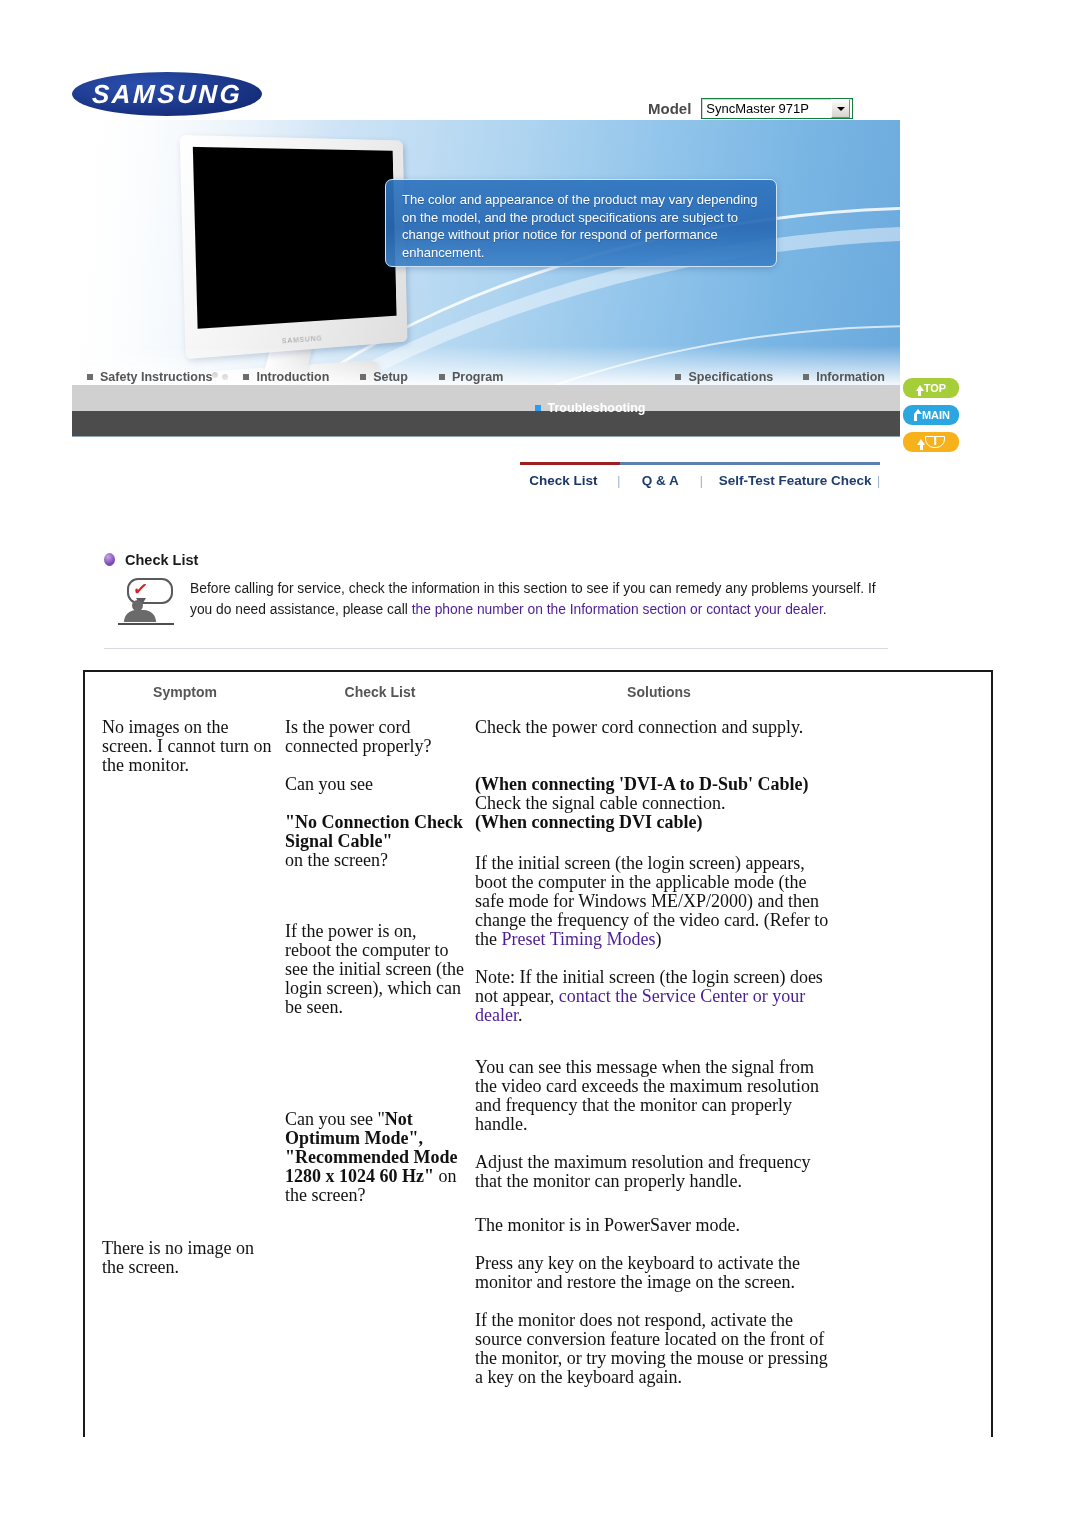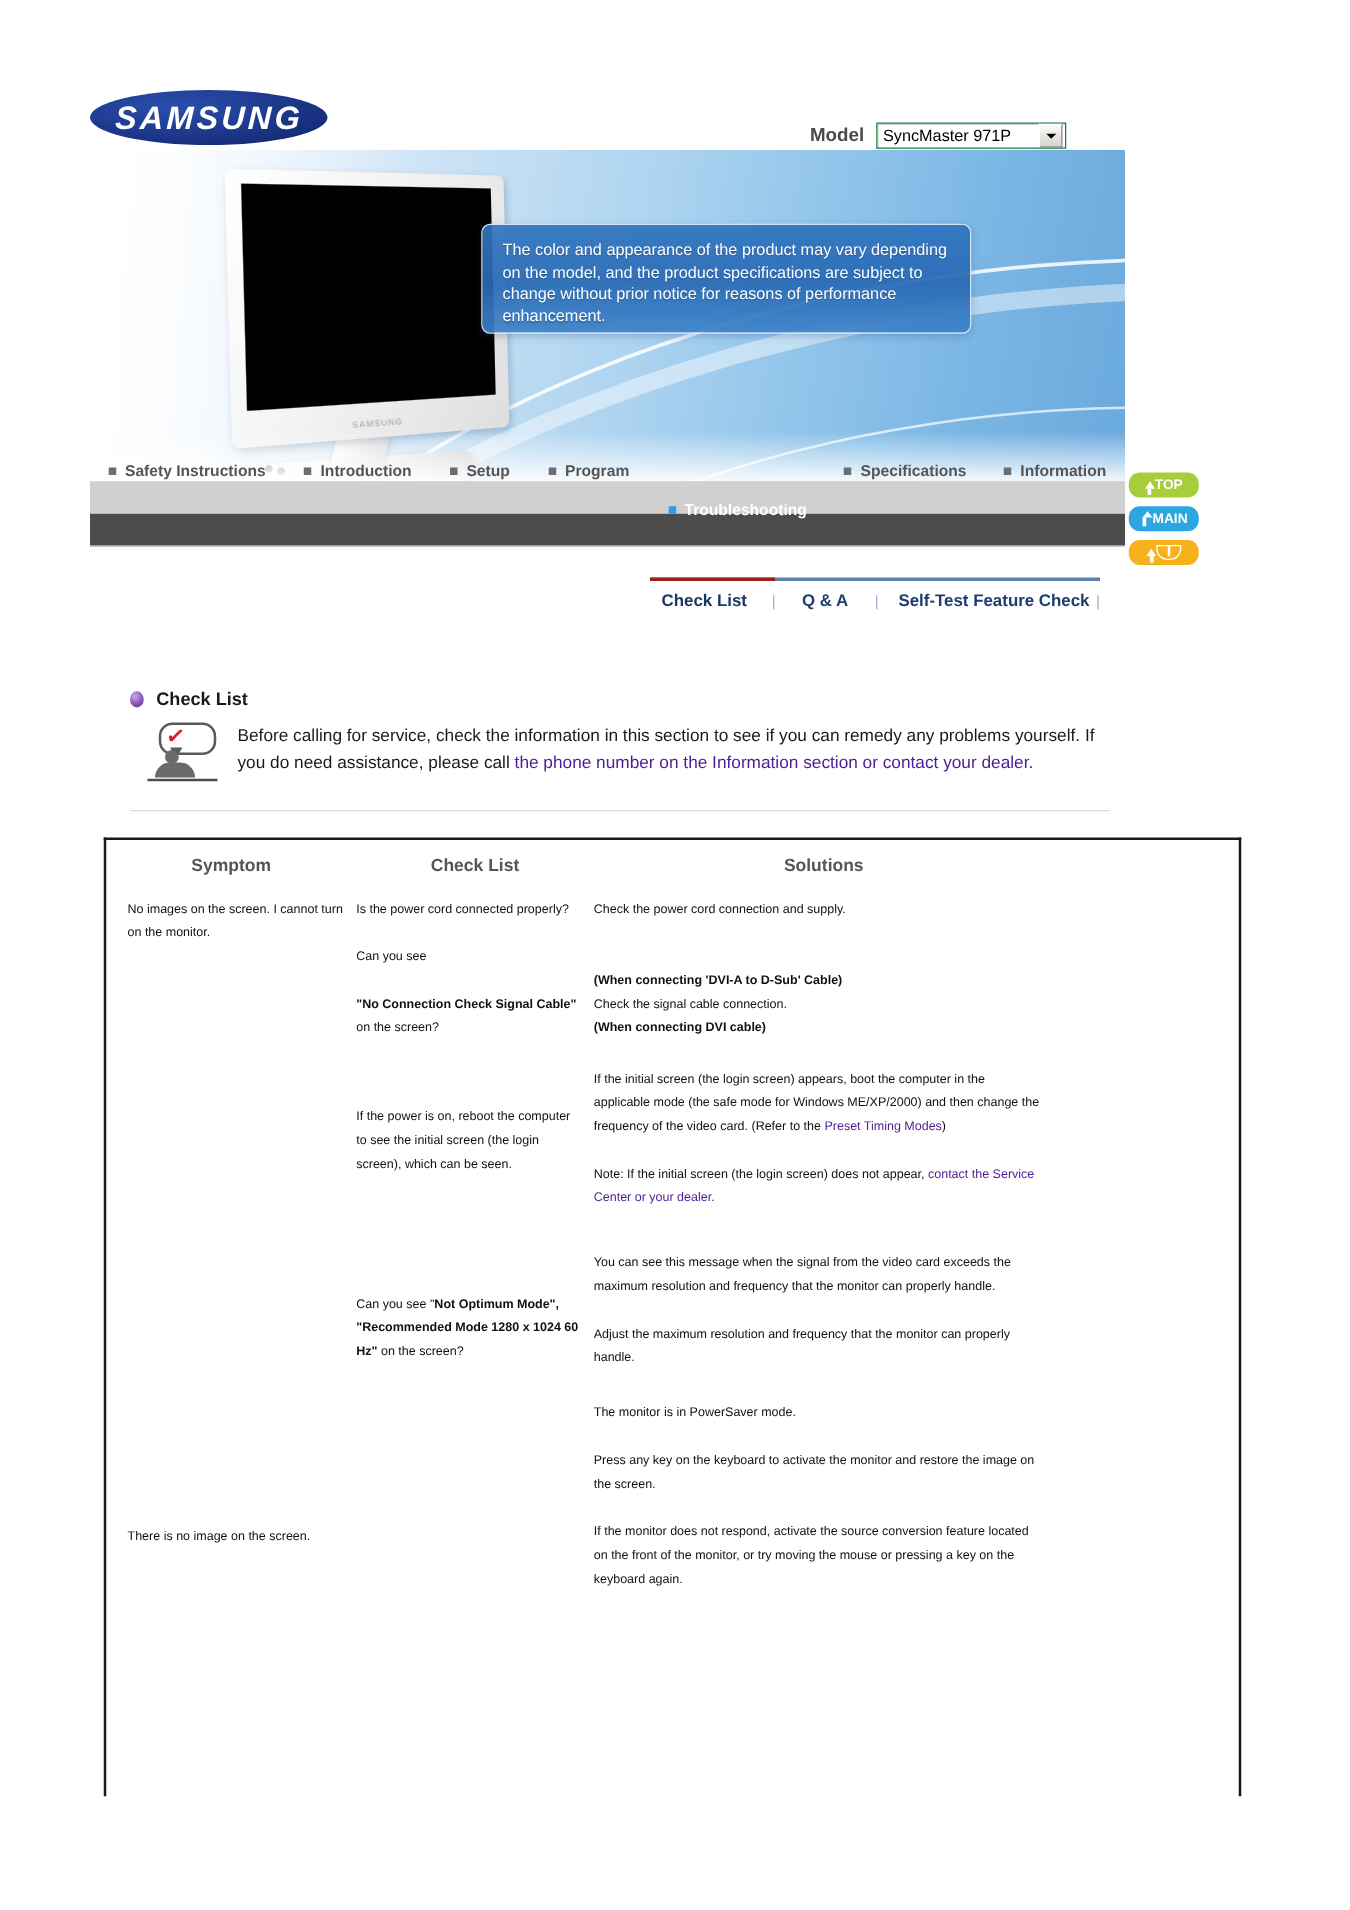--- a/index.html
+++ b/index.html
@@ -533,24 +533,24 @@
   }
   .col-sym { width: 200px; }
   .col-chk { width: 190px; }
   .col-sol { width: 368px; }
 
   .tbl-body {
     display: flex;
     padding-top: 6px;
   }
   .cell {
-    font-size: 10px;
+    font-size: 18px;
     line-height: 19px;
     color: #111111;
-    font-family: Liberation Sans, sans-serif;
+    font-family: Liberation Serif, serif;
     box-sizing: border-box;
   }
   .cell.sym { width: 200px; padding-left: 17px; padding-right: 8px; }
   .cell.chk { width: 190px; padding-right: 10px; }
   .cell.sol { width: 368px; padding-right: 10px; }
   .blk { margin-bottom: 19px; }
   .blk.last { margin-bottom: 0; }
   .b { font-weight: bold; }
   .spacer-52 { height: 52px; }
   .spacer-120 { height: 120px; }
@@ -587,21 +587,21 @@
     <div class="mon-base-dot"></div>
     <div class="mon-base-dot2"></div>
     <div class="mon-neck"></div>
     <div class="mon-bezel">
       <div class="mon-screen"></div>
       <div class="mon-brand">SAMSUNG</div>
     </div>
   </div>
 
   <div class="hero-box">
-    <p>The color and appearance of the product may vary depending on the model, and the product specifications are subject to change without prior notice for reasons of performance enhancement.</p>
+    <p>The color and appearance of the product may vary depending on the model, and the product specifications are subject to change without prior notice for respond of performance enhancement.</p>
   </div>
   <div class="hero-fade-bottom"></div>
 </div>
 
 <div class="nav-strip"></div>
 <div class="nav-bar-dark"></div>
 <div class="nav-items">
   <div class="nav-item">
     <span class="sq"></span>
     <span>Safety Instructions</span>

